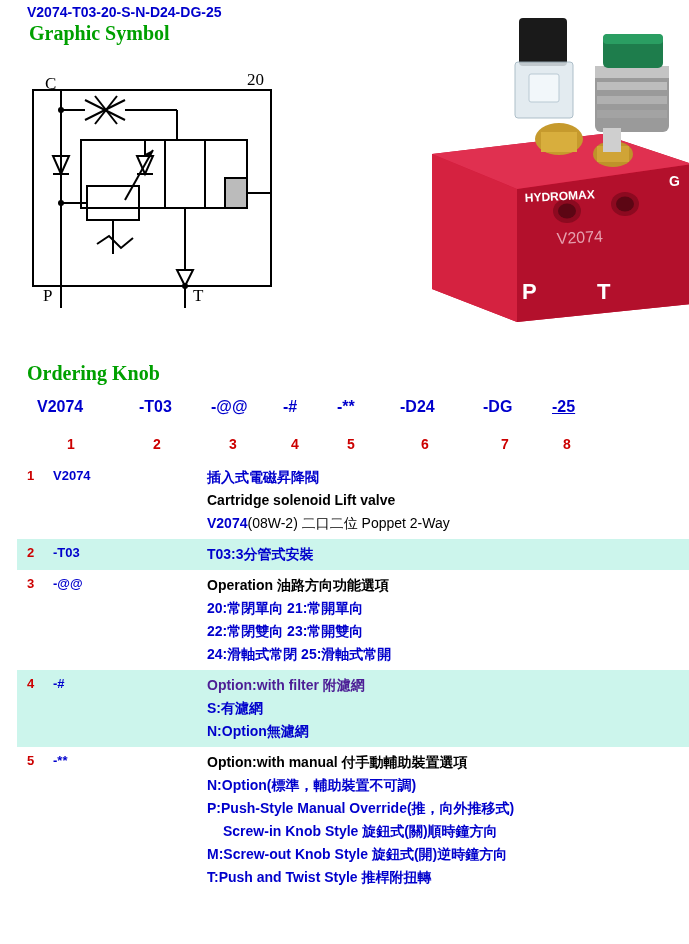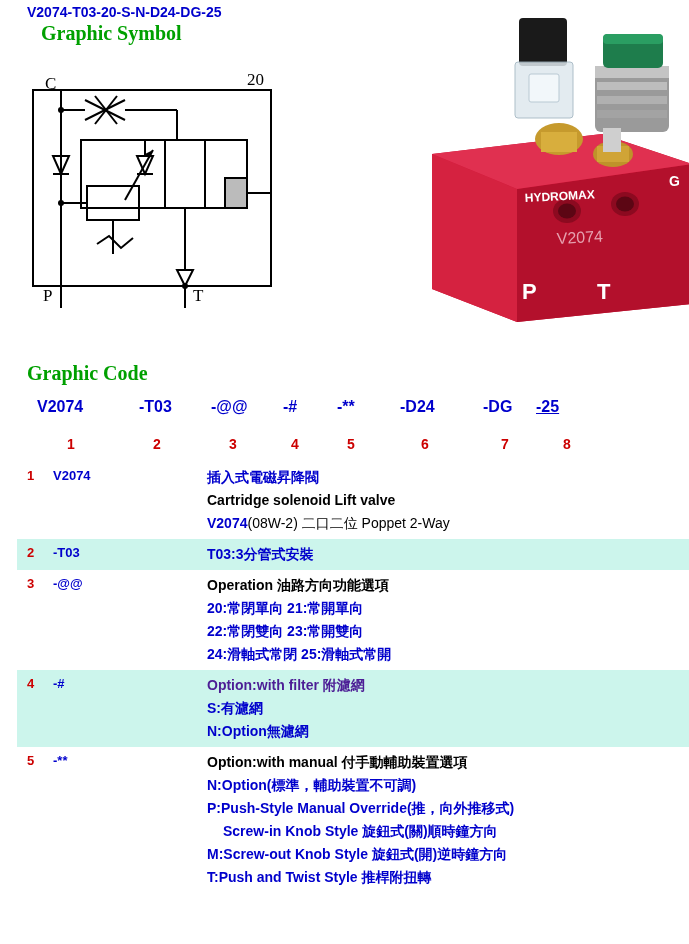--- a/index.html
+++ b/index.html
@@ -26,21 +26,21 @@
     font-weight: bold;
     letter-spacing: 0px;
   }
   .sect-title {
     position: absolute;
     font-size: 20px;
     font-weight: bold;
     color: #00a000;
     font-family: "Liberation Serif", serif;
   }
-  #graphic-symbol-title { left: 24px; top: 22px; }
+  #graphic-symbol-title { left: 12px; top: 22px; }
   #ordering-code-title  { left: 10px; top: 362px; }
 
   
   .schematic {
     position: absolute;
     left: 8px; top: 58px;
     width: 260px; height: 260px;
   }
   .sch-label {
     position: absolute;
@@ -219,31 +219,31 @@
       <rect x="196" y="124" width="18" height="24" fill="#cfcfcf"></rect>
 
       <text x="118" y="198" font-family="Liberation Sans, sans-serif" font-size="12" font-weight="bold" fill="#ffffff" transform="rotate(-3 118 198)">HYDROMAX</text>
       <text x="150" y="240" font-family="Liberation Sans, sans-serif" font-size="16" fill="#e6a0ae" transform="rotate(-3 150 240)">V2074</text>
       <text x="115" y="295" font-family="Liberation Sans, sans-serif" font-size="22" font-weight="bold" fill="#ffffff">P</text>
       <text x="190" y="295" font-family="Liberation Sans, sans-serif" font-size="22" font-weight="bold" fill="#ffffff">T</text>
       <text x="262" y="182" font-family="Liberation Sans, sans-serif" font-size="14" font-weight="bold" fill="#ffffff">G</text>
     </svg>
   </div>
 
-  <div class="sect-title" id="ordering-code-title">Graphic Code</div>
+  <div class="sect-title" id="ordering-code-title">Ordering Knob</div>
 
   <div class="code-row">
     <span class="code-cell" style="left:20px;">V2074</span>
     <span class="code-cell" style="left:122px;">-T03</span>
     <span class="code-cell" style="left:194px;">-@@</span>
     <span class="code-cell" style="left:266px;">-#</span>
     <span class="code-cell" style="left:320px;">-**</span>
     <span class="code-cell" style="left:383px;">-D24</span>
     <span class="code-cell" style="left:466px;">-DG</span>
-    <span class="code-cell" style="left:519px;text-decoration:underline;">-25</span>
+    <span class="code-cell" style="left:535px;text-decoration:underline;">-25</span>
   </div>
   <div class="num-row">
     <span class="num-cell" style="left:50px;">1</span>
     <span class="num-cell" style="left:136px;">2</span>
     <span class="num-cell" style="left:212px;">3</span>
     <span class="num-cell" style="left:274px;">4</span>
     <span class="num-cell" style="left:330px;">5</span>
     <span class="num-cell" style="left:404px;">6</span>
     <span class="num-cell" style="left:484px;">7</span>
     <span class="num-cell" style="left:546px;">8</span>

